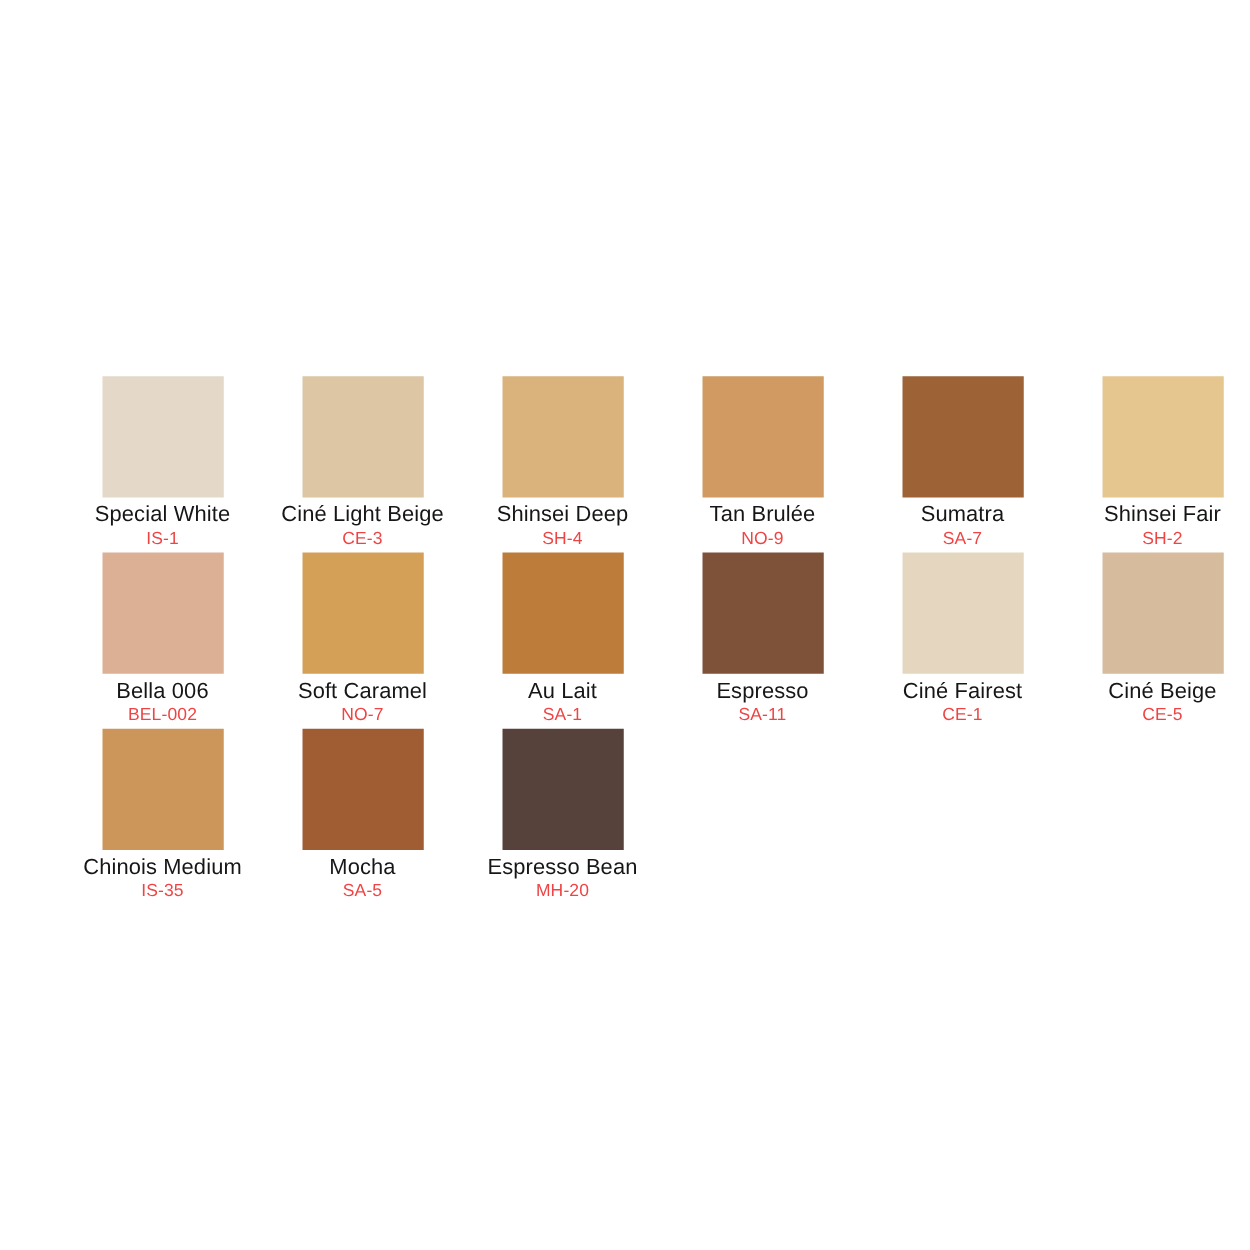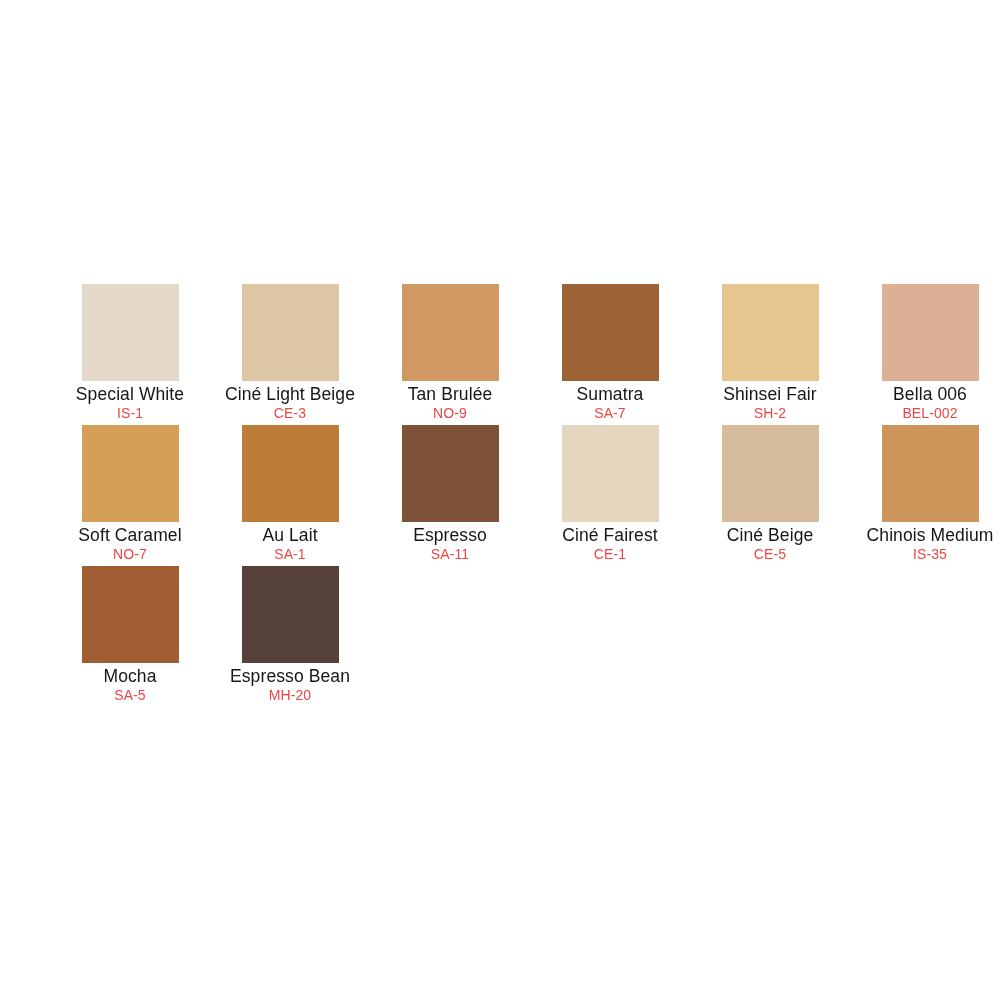--- a/index.html
+++ b/index.html
@@ -17,21 +17,21 @@
   #palette-board {
     position: relative;
     width: 1000px;
     height: 1000px;
   }
 
   
   #swatch-grid {
     position: absolute;
     left: 50px;
-    top: 284px;
+    top: 301px;
     width: 900px;
     display: grid;
     grid-template-columns: repeat(6, 160px);
     grid-auto-rows: 141px;
     column-gap: 0px;
     row-gap: 0px;
   }
 
   .swatch-cell {
     position: relative;
@@ -76,20 +76,25 @@
   <div id="swatch-grid">
       <div class="swatch-cell">
         <div class="swatch-chip" style="background-color: rgb(228, 216, 201);"></div>
         <span class="swatch-name">Special White</span>
         <span class="swatch-code">IS-1</span>
       </div>
       <div class="swatch-cell">
         <div class="swatch-chip" style="background-color: rgb(220, 198, 164);"></div>
         <span class="swatch-name">Ciné Light Beige</span>
         <span class="swatch-code">CE-3</span>
+      </div>
+      <div class="swatch-cell">
+        <div class="swatch-chip" style="background-color: rgb(217, 178, 124);"></div>
+        <span class="swatch-name">Shinsei Deep</span>
+        <span class="swatch-code">SH-4</span>
       </div>
       <div class="swatch-cell">
         <div class="swatch-chip" style="background-color: rgb(208, 154, 98);"></div>
         <span class="swatch-name">Tan Brulée</span>
         <span class="swatch-code">NO-9</span>
       </div>
       <div class="swatch-cell">
         <div class="swatch-chip" style="background-color: rgb(157, 99, 55);"></div>
         <span class="swatch-name">Sumatra</span>
         <span class="swatch-code">SA-7</span>

